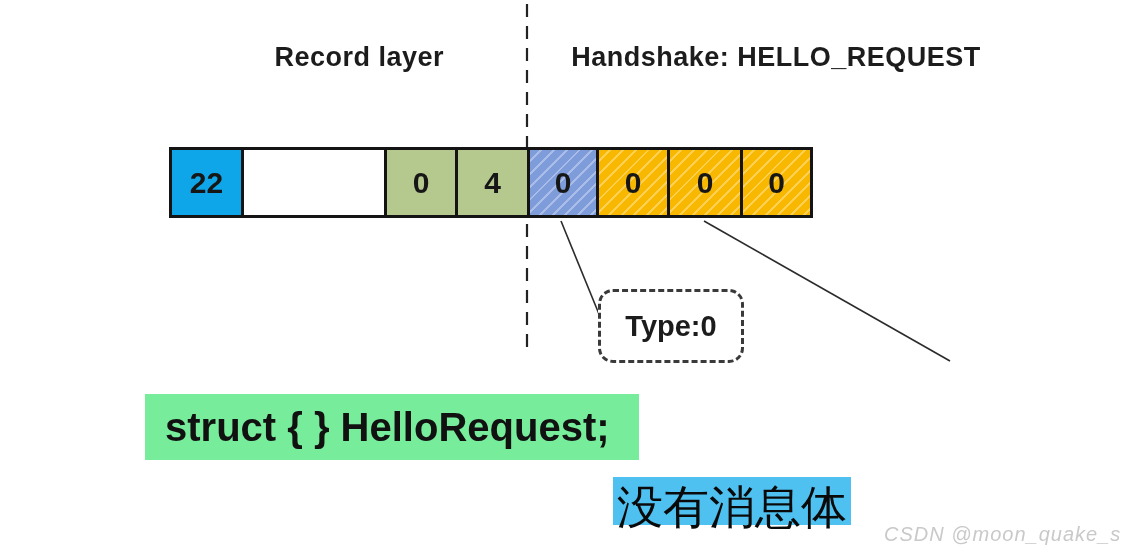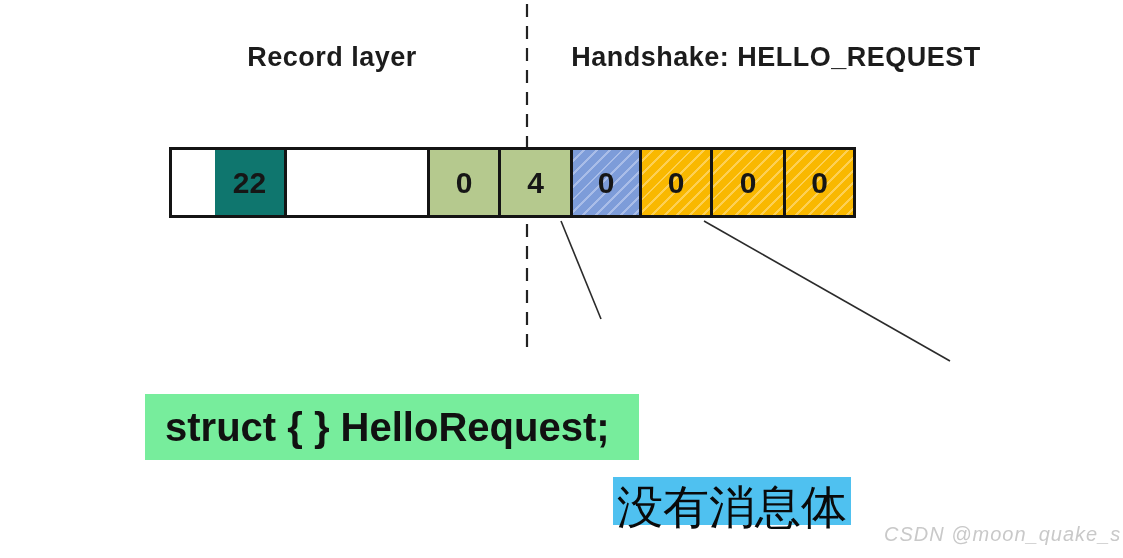--- a/index.html
+++ b/index.html
@@ -9,41 +9,41 @@
     --green:#b5c98e; --blue:#7d9cd9; --blue-stripe:#a9bde8;
     --orange:#f9b800; --orange-stripe:#fdd054;
     --struct-bg:#77ed9c; --note-bg:#4fc1f0; --line:#2b2b2b;
   }
   svg.overlay { position:absolute; left:0; top:0; z-index:0; }
 
   .section-label {
     position:absolute; top:42px; font-size:27px; font-weight:600; color:#1c1c1c;
     text-align:center; letter-spacing:0.5px; z-index:2;
   }
-  #record-label   { left:232px; width:200px; }
+  #record-label   { left:244px; width:200px;text-align:right; }
   #handshake-label{ left:548px; width:456px; }
 
   .byte-row {
     position:absolute; left:169px; top:147px; display:flex;
     border:3px solid #141414; background:#ffffff; z-index:2;
   }
   .byte-cell {
     height:65px; display:flex; align-items:center; justify-content:center;
     font-size:30px; font-weight:600; color:#161616;
     border-right:3px solid #141414;
   }
   .byte-cell:nth-child(1){ width:69px; }
   .byte-cell:nth-child(2){ width:140px; }
   .byte-cell:nth-child(3){ width:68px; }
   .byte-cell:nth-child(4){ width:69px; }
   .byte-cell:nth-child(5){ width:66px; }
   .byte-cell:nth-child(6){ width:68px; }
   .byte-cell:nth-child(7){ width:70px; }
   .byte-cell:nth-child(8){ width:67px; border-right:none; }
-  .byte-cell.plain      { background:#0f766e;margin-left:43px; }
+  .byte-cell.plain      { background:#0ea5e9; }
   .byte-cell.plain-wide { background:#ffffff; }
   .byte-cell.green      { background:var(--green); }
   .byte-cell.blue {
     background:repeating-linear-gradient(135deg, var(--blue) 0 7px, var(--blue-stripe) 7px 9px);
   }
   .byte-cell.orange {
     background:repeating-linear-gradient(135deg, var(--orange) 0 7px, var(--orange-stripe) 7px 9px);
   }
 
   .callout {
@@ -89,20 +89,23 @@
       <div class="byte-cell plain">22</div>
       <div class="byte-cell plain-wide"></div>
       <div class="byte-cell green">0</div>
       <div class="byte-cell green">4</div>
       <div class="byte-cell blue">0</div>
       <div class="byte-cell orange">0</div>
       <div class="byte-cell orange">0</div>
       <div class="byte-cell orange">0</div>
     </div>
 
+  <div id="type-callout" class="callout">
+    <span>Type:0</span>
+  </div>
 
 
   <div id="struct-code">struct { } HelloRequest;</div>
 
   <div id="no-body-note">没有消息体</div>
 
   <div id="watermark">CSDN @moon_quake_s</div>
 
 </div>
 

